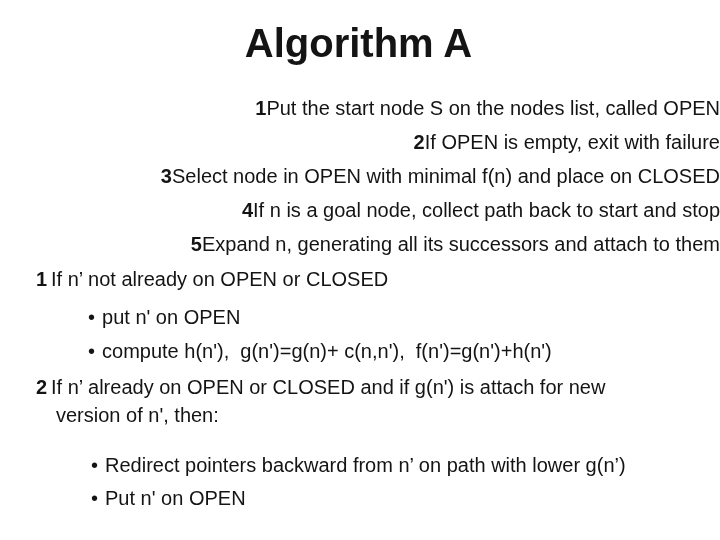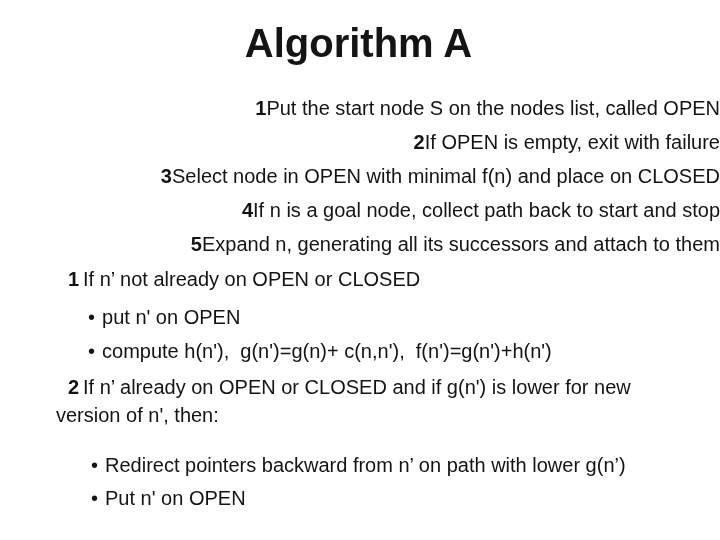--- a/index.html
+++ b/index.html
@@ -33,21 +33,21 @@
     white-space: pre-wrap;
     box-sizing: border-box;
   }
   .line .num {
     display: inline-block;
     font-weight: bold;
   }
   .step    { padding-left: 42px; text-align: right; }
   .step .num { width: 24px; }
   .cont5   { padding-left: 55px; }
-  .substep { padding-left: 68px; }
+  .substep { padding-left: 36px; }
   .substep .num { width: 15px; }
   .subcont { padding-left: 56px; }
   .bulA    { padding-left: 88px; }
   .bulB    { padding-left: 91px; }
   .bullet-glyph {
     display: inline-block;
     margin-right: 7px;
   }
   .mt0  { margin-top: 0; }
   .mt5  { margin-top: 5px; }
@@ -76,21 +76,21 @@
 
     <div class="line step mt6"><span class="num">5</span><span class="txt">Expand n, generating all its successors and attach to them</span></div>
 
 
     <div class="line substep mt7"><span class="num">1</span><span class="txt">If n’ not already on OPEN or CLOSED</span></div>
 
     <div class="line bulA mt10"><span class="bullet-glyph">•</span><span class="txt">put n' on OPEN</span></div>
 
     <div class="line bulA mt6"><span class="bullet-glyph">•</span><span class="txt">compute h(n'),  g(n')=g(n)+ c(n,n'),  f(n')=g(n')+h(n')</span></div>
 
-    <div class="line substep mt8"><span class="num">2</span><span class="txt">If n’ already on OPEN or CLOSED and if g(n') is lower for new</span></div>
+    <div class="line substep mt8"><span class="num">2</span><span class="txt">If n’ already on OPEN or CLOSED and if g(n') is attach for new</span></div>
 
     <div class="line subcont mt0"><span class="txt">version of n', then:</span></div>
 
     <div class="line bulB mt14"><span class="bullet-glyph">•</span><span class="txt">Redirect pointers backward from n’ on path with lower g(n’)</span></div>
 
     <div class="line bulB mt5"><span class="bullet-glyph">•</span><span class="txt">Put n' on OPEN</span></div>
 
   </div>
 </div>
 

